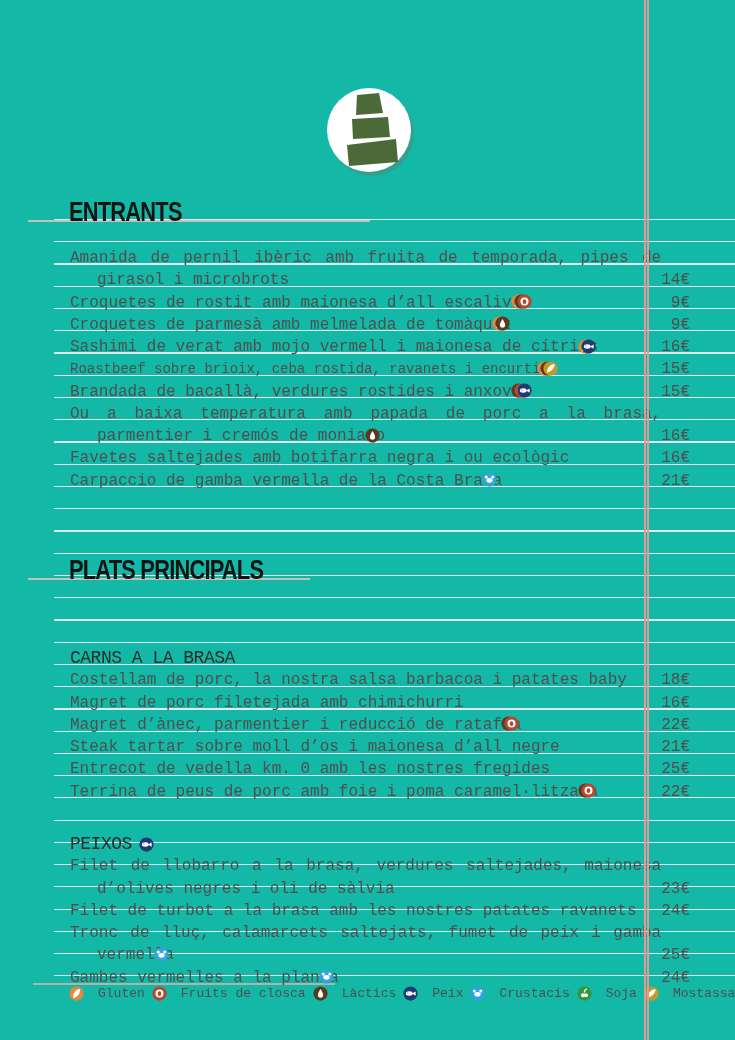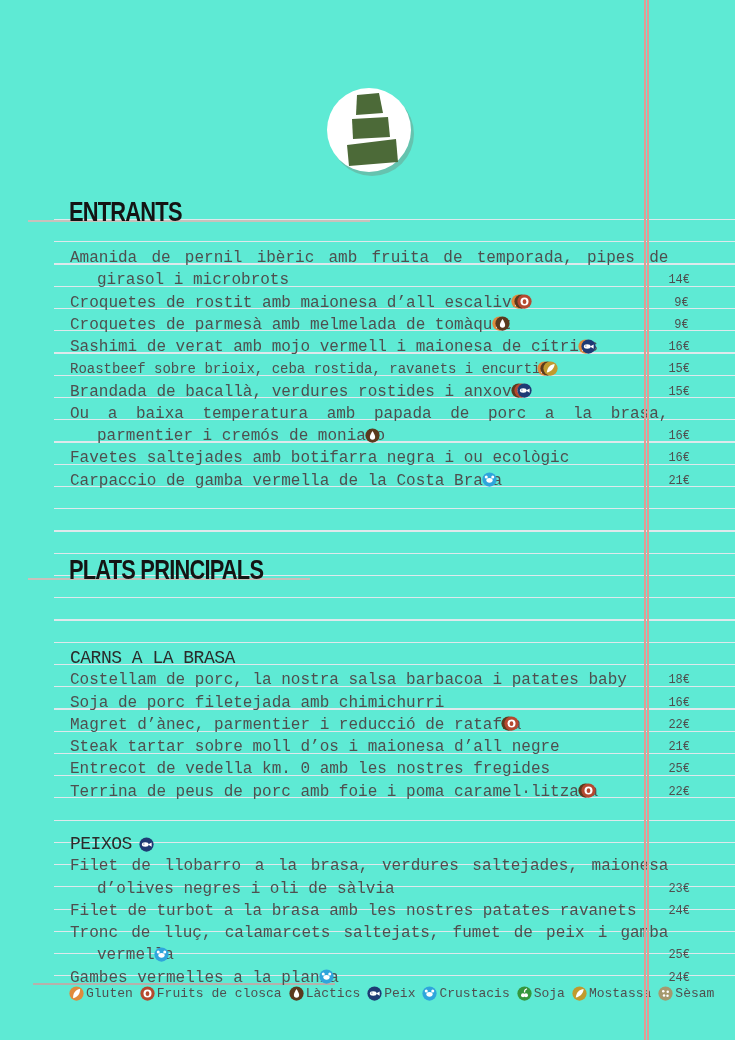--- a/index.html
+++ b/index.html
@@ -1,16 +1,16 @@
 <!DOCTYPE html>
 <html><head>
 <meta charset="utf-8">
 <style>
   html,body{margin:0;padding:0;background:#fdf6ef;}
-  .page{position:relative;width:735px;height:1040px;background:#5eead4;overflow:hidden;
+  .page{position:relative;width:735px;height:1040px;background:#14b8a6;overflow:hidden;
         font-family:"Liberation Mono","DejaVu Sans Mono",monospace;color:#4f4f4f;}
   
   .rules{position:absolute;left:54px;right:0;top:219px;height:758px;z-index:0;
          background:repeating-linear-gradient(to bottom,#dfe9ec 0px,#dfe9ec 1px,transparent 1px,transparent 22.25px);}
   
   .margin-line{position:absolute;top:0;bottom:0;left:644px;width:5px;z-index:5;
          background:linear-gradient(to right,#e29b94 0 2px,transparent 2px 3px,#e29b94 3px 5px);}
   .logo{position:absolute;left:324px;top:84px;z-index:1;}
   .section-title{position:absolute;left:69px;z-index:2;margin:0;white-space:nowrap;
          font-family:"Liberation Sans","DejaVu Sans",sans-serif;font-weight:800;font-size:28px;
@@ -22,29 +22,29 @@
   #plats-underline{top:578px;left:28px;width:282px;height:2px;}
   #legend-underline{top:983px;left:33px;width:302px;height:2px;background:#b7b0aa;}
   .list{position:absolute;left:70px;width:620px;z-index:2;}
   #entrants-items{top:247px;}
   #carns-list{top:603px;margin-top:44px;}
   #peixos-list{top:833px;}
   .item-row{display:flex;align-items:flex-end;}
   .item-name{width:576px;font-size:16px;line-height:22.25px;text-align:justify;
              padding-left:27px;text-indent:-27px;}
   .item-name.tight{font-size:14px;}
-  .item-price{flex:1;text-align:center;font-size:12px;line-height:22.25px;}
+  .item-price{flex:1;text-align:left;font-size:16px;line-height:22.25px;}
   .subsection-row{display:flex;align-items:center;line-height:22.25px;height:22.25px;}
   .subsection-title{font-size:18px;color:#2b2b2b;letter-spacing:-0.5px;}
   .allergen{display:inline-block;vertical-align:-2.5px;margin-left:3px;line-height:0;}
   .allergen.first{margin-left:7px;}
   .allergen svg{display:inline-block;}
   .legend{position:absolute;left:66px;top:986px;z-index:2;display:flex;align-items:center;
           gap:4px;white-space:nowrap;font-size:13px;color:#4f4f4f;}
-  .legend-item{display:flex;align-items:center;gap:2px;}
+  .legend-item{display:flex;align-items:center;gap:14px;}
 </style>
 </head>
 <body>
 
 <div class="page">
   <div class="rules"></div>
   <div class="margin-line"></div>
 
   <div class="logo">
     <svg width="92" height="96" viewBox="0 0 92 96">
@@ -156,21 +156,21 @@
 
   <div class="list" id="carns-list">
       <div class="subsection-row">
         <span class="subsection-title">CARNS A LA BRASA</span>
       </div>
       <div class="item-row">
         <div class="item-name">Costellam de porc, la nostra salsa barbacoa i patates baby</div>
         <div class="item-price">18€</div>
       </div>
       <div class="item-row">
-        <div class="item-name">Soja de porc filetejada amb chimichurri</div>
+        <div class="item-name">Magret de porc filetejada amb chimichurri</div>
         <div class="item-price">16€</div>
       </div>
       <div class="item-row">
         <div class="item-name">Magret d’ànec, parmentier i reducció de ratafia<span class="allergen first"><svg width="15" height="15" viewBox="0 0 12 12">
               <circle cx="6" cy="6" r="5.7" fill="#5a3a1e"></circle>
               <path d="M6 2.3C4.7 4.4 3.9 5.9 3.9 7.2a2.1 2.1 0 0 0 4.2 0C8.1 5.9 7.3 4.4 6 2.3Z" fill="#fff"></path>
             </svg></span><span class="allergen"><svg width="15" height="15" viewBox="0 0 12 12">
               <circle cx="6" cy="6" r="5.7" fill="#b5482f"></circle>
               <circle cx="6" cy="6" r="3.2" fill="#fff"></circle>
               <ellipse cx="6" cy="6.1" rx="1.5" ry="1.9" fill="#b5482f"></ellipse>

